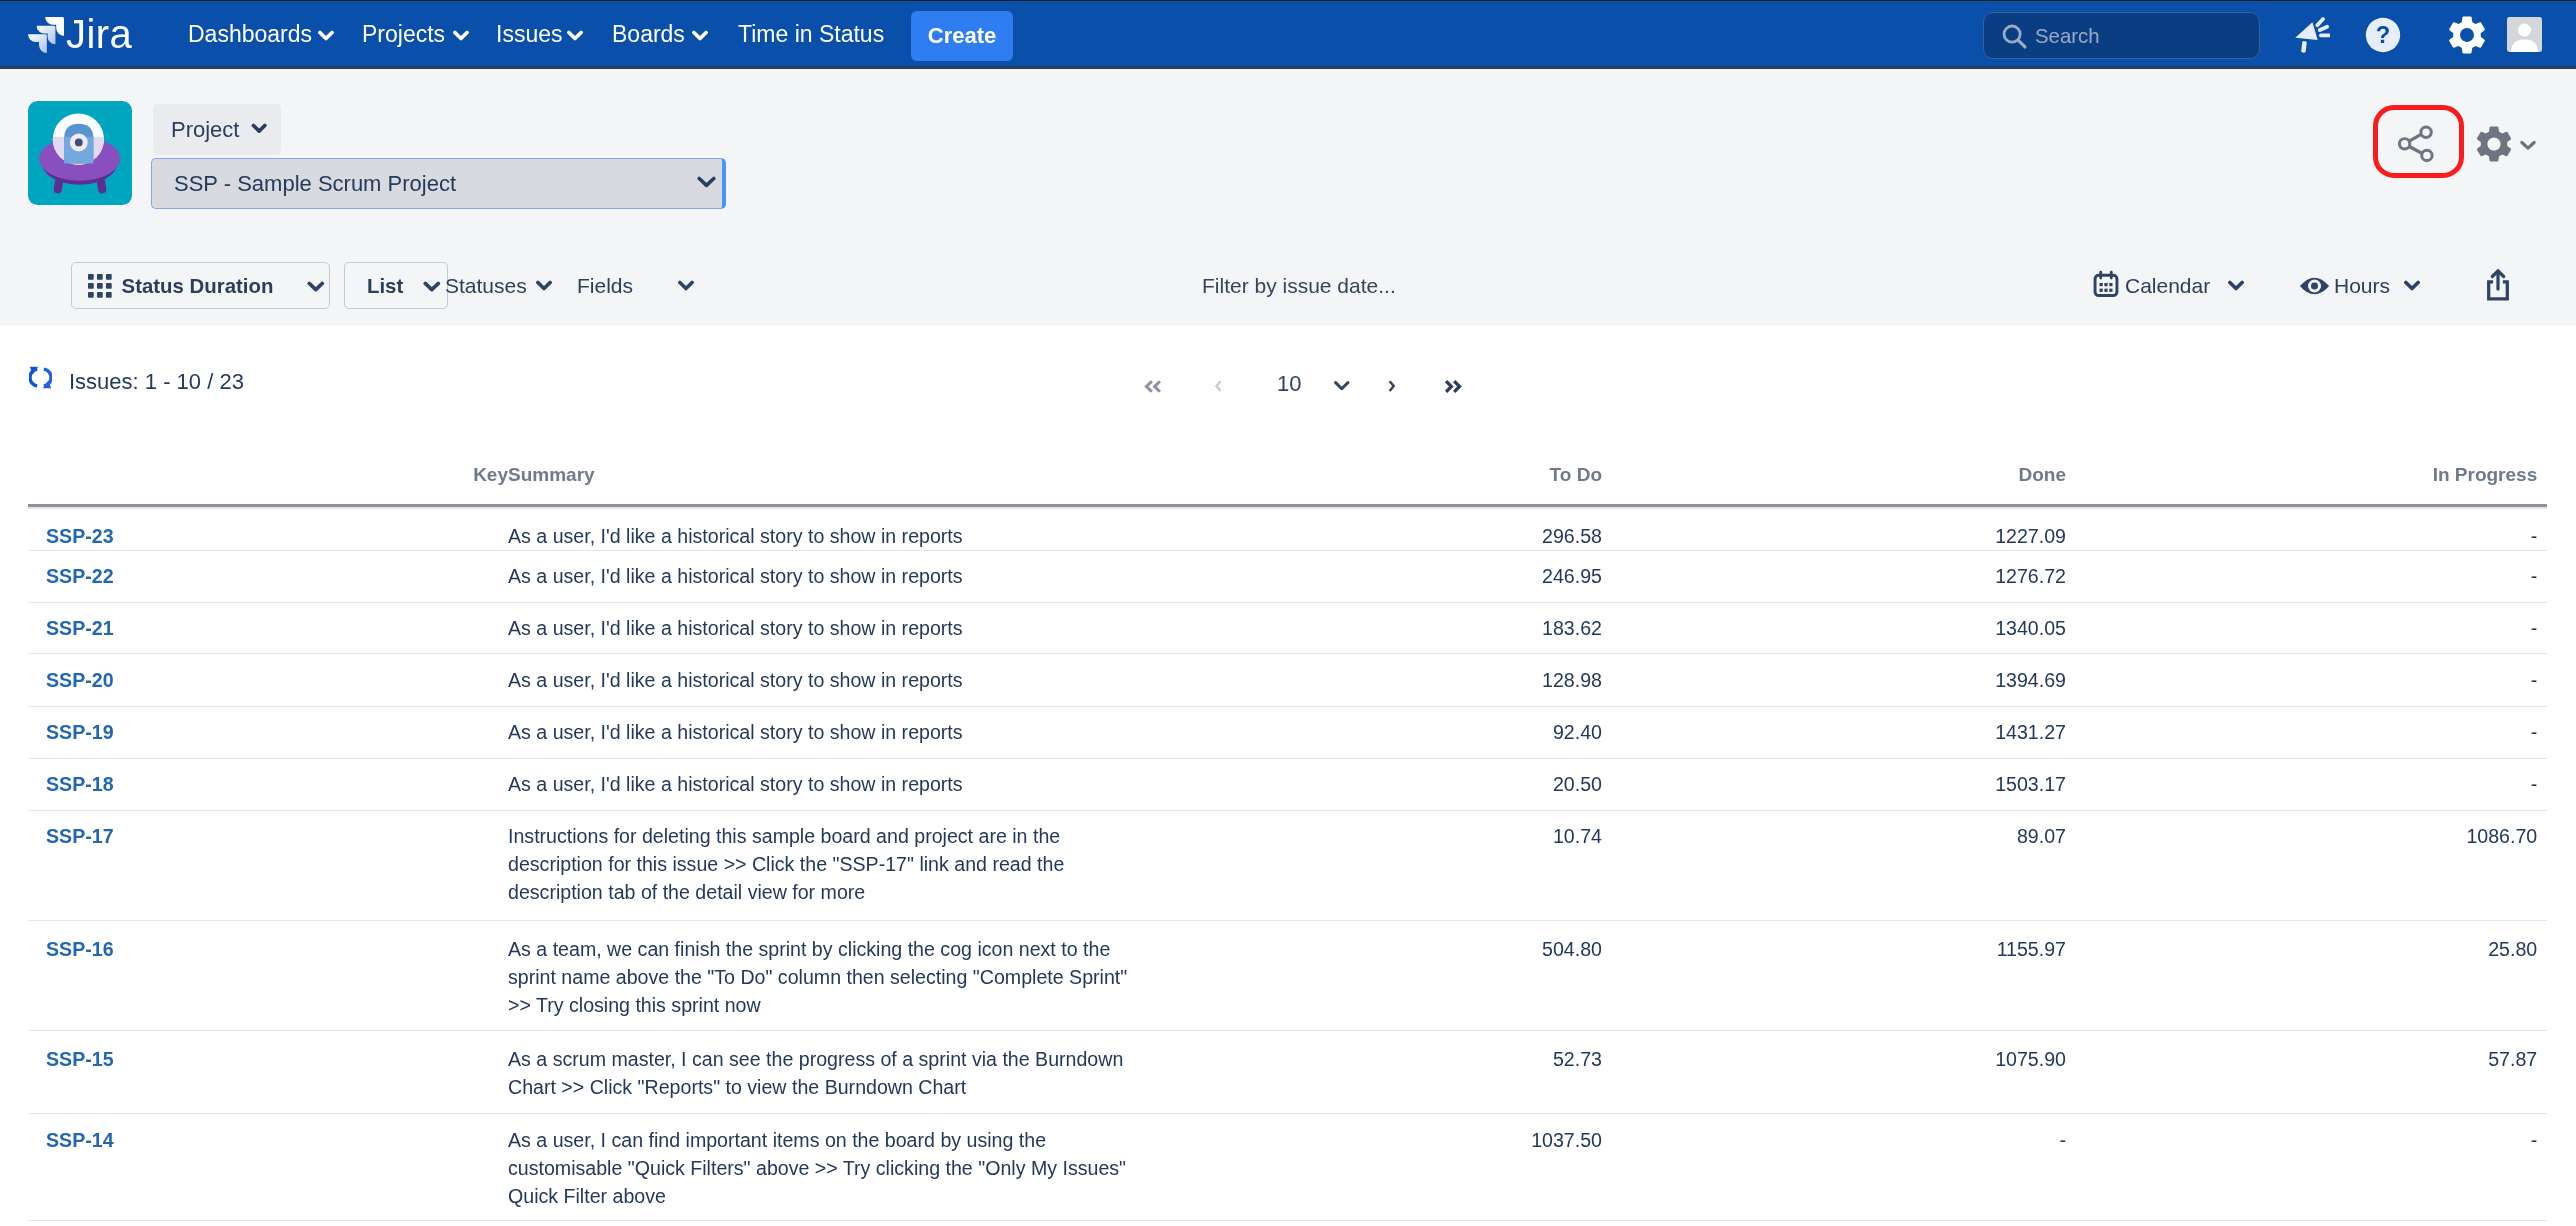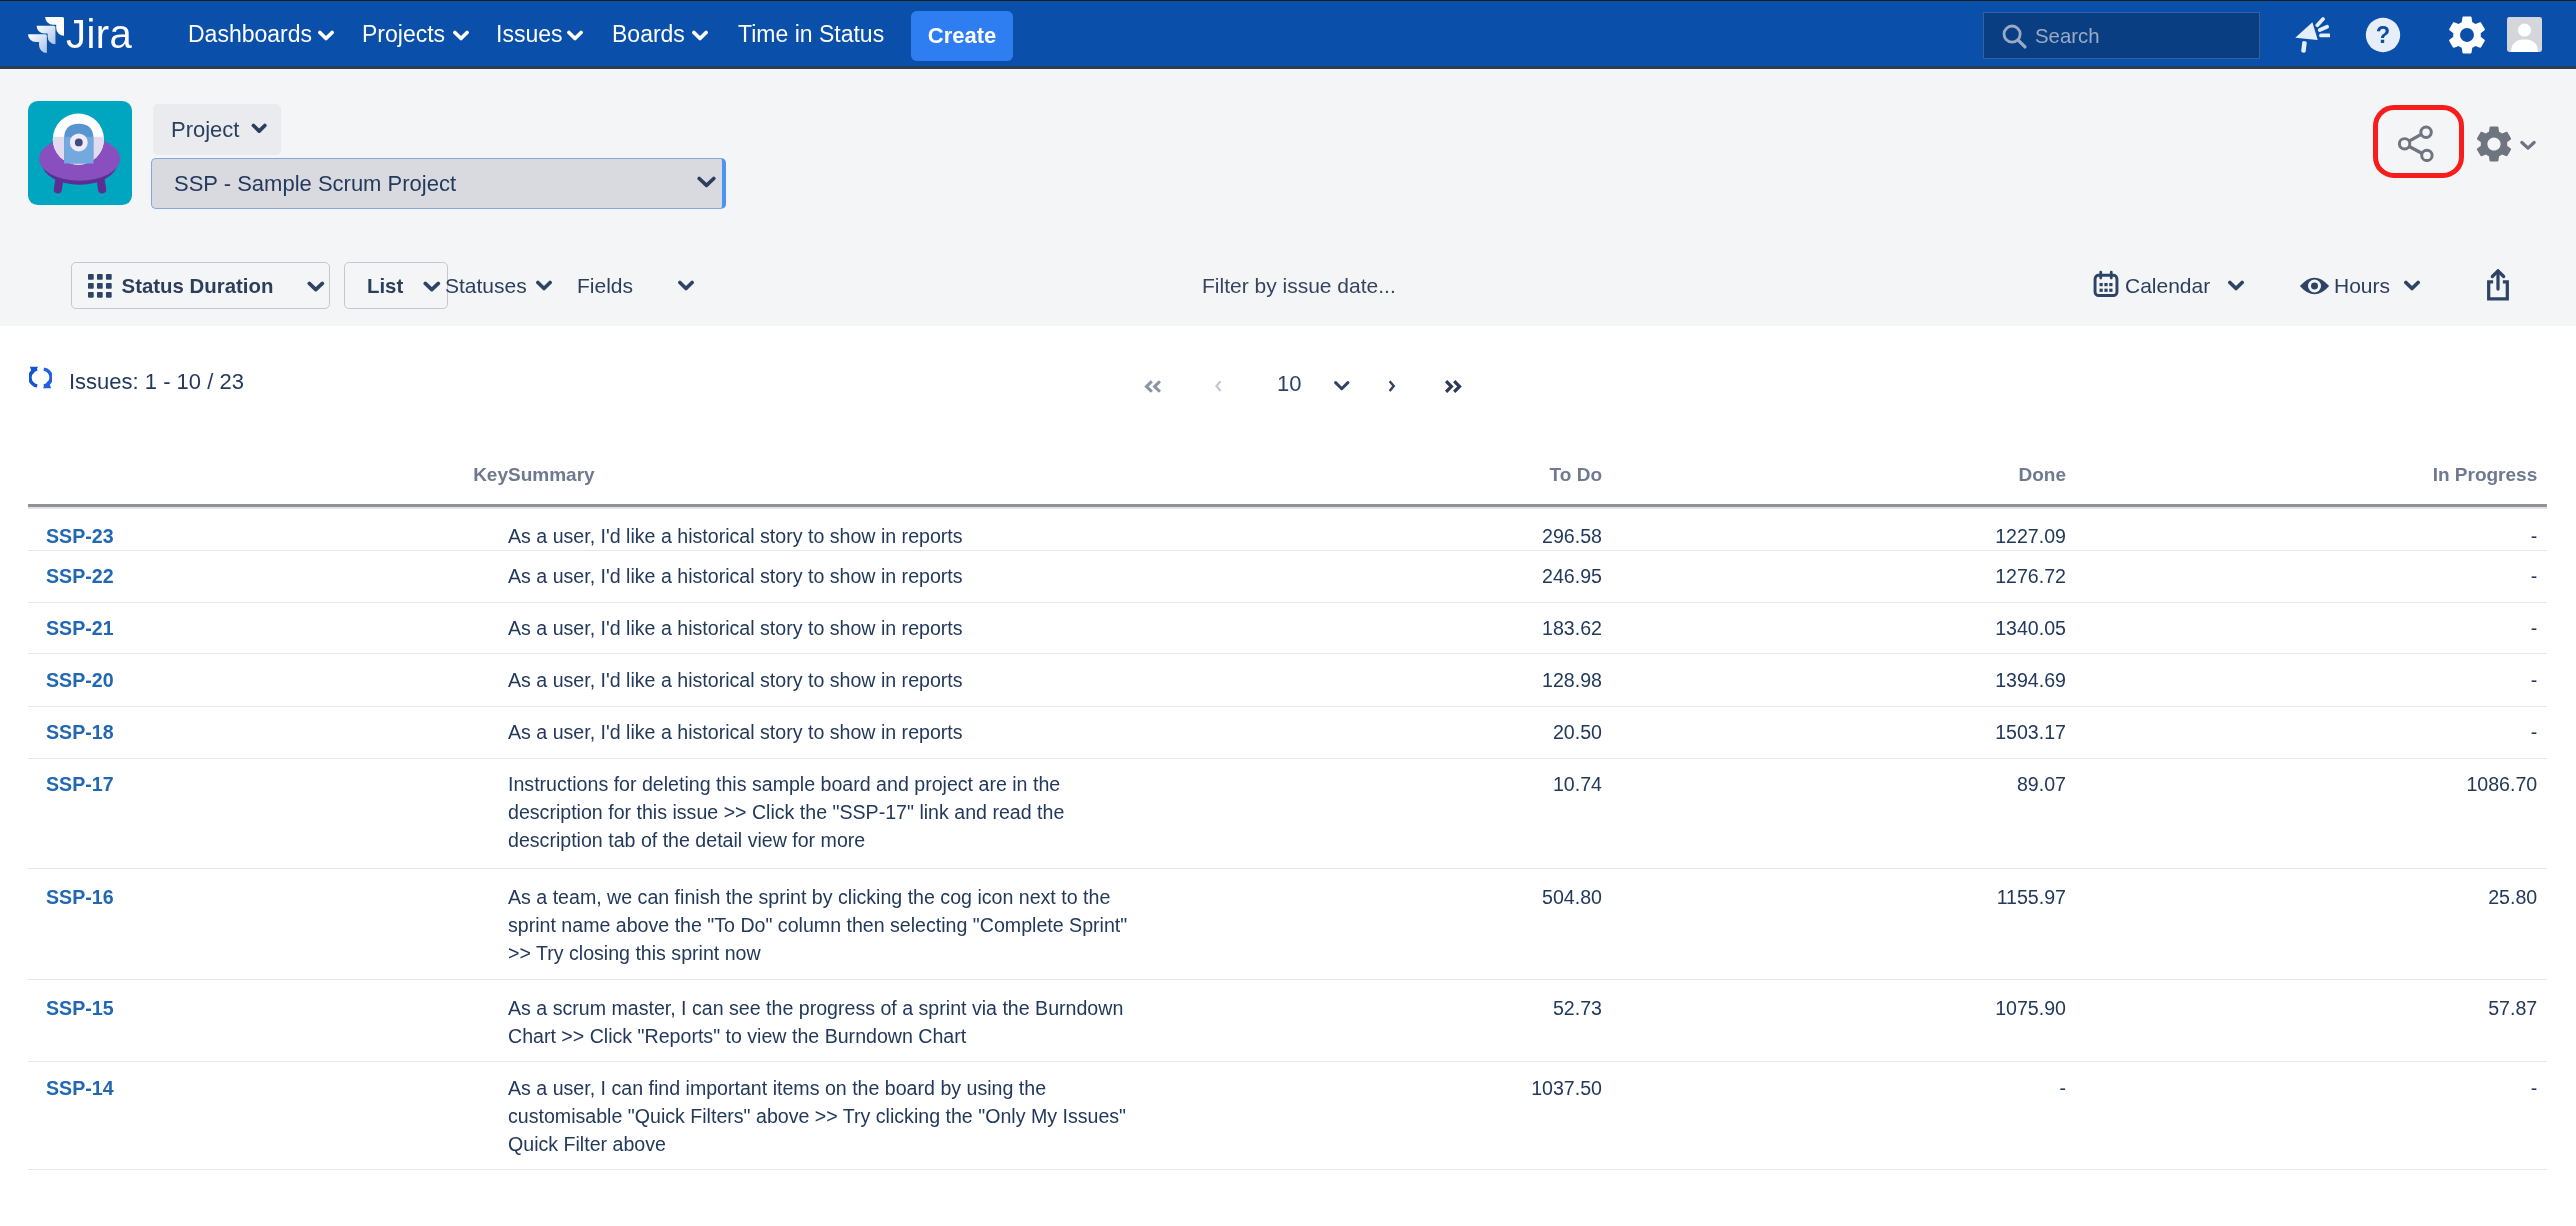--- a/index.html
+++ b/index.html
@@ -4,21 +4,21 @@
 <style>
   * { margin:0; padding:0; box-sizing:border-box; }
   html,body { width:2576px; height:1227px; background:#fff; font-family:"Liberation Sans", sans-serif; overflow:hidden; }
   .abs { position:absolute; }
   #page { position:relative; width:2576px; height:1045px; }
 
   
   #nav { position:absolute; left:0; top:0; width:2576px; height:69px; background:#0A4FAA; border-top:1.6px solid #1d1d1f; border-bottom:3.3px solid #2c3e56; }
   .navtxt { color:#fff; font-size:23px; position:absolute; top:50%; transform:translateY(-50%); white-space:nowrap; }
   #createbtn { position:absolute; left:911px; top:9.8px; width:102px; height:50px; background:#2e7ef2; border-radius:5.7px; color:#fff; font-size:22px; font-weight:bold; text-align:center; line-height:50px; }
-  #searchbox { position:absolute; left:1983px; top:11.4px; width:277px; height:47px; background:#093F82; border:0.8px solid #36609f; border-radius:0; }
+  #searchbox { position:absolute; left:1983px; top:11.4px; width:277px; height:47px; background:#093F82; border:0.8px solid #36609f; border-radius:10px; }
   #searchbox .stext { position:absolute; left:51px; top:50%; transform:translateY(-50%); color:#9AA9C4; font-size:20.4px; }
 
   
   #grayband { position:absolute; left:0; top:69px; width:2576px; height:257px; background:#F4F5F7; }
   #avatar { position:absolute; left:28px; top:101px; width:104px; height:104px; border-radius:9.8px; background:#00A5BF; }
   #projbtn { position:absolute; left:153px; top:104px; width:128px; height:51px; background:#EAEBEE; border-radius:4.9px; color:#2b3f5c; font-size:22px; }
   #projbtn span { position:absolute; left:18px; top:50%; transform:translateY(-50%); }
   #projselect { position:absolute; left:151px; top:158px; width:575px; height:51px; background:#D8DAE0; border:1.6px solid #84A7E4; border-right:4.1px solid #4B94F2; border-radius:5px; color:#243a5c; font-size:22px; }
   #projselect span { position:absolute; left:22px; top:50%; transform:translateY(-50%); }
   #sharebox { position:absolute; left:2373px; top:105px; width:91px; height:73px; border:5.7px solid #F81c1c; border-radius:21px; }
@@ -306,20 +306,27 @@
           <td class="num" style="padding-right:9.8px;">-</td>
         </tr>
       <tr class="r4">
           <td class="key">SSP-20</td>
           <td>As a user, I'd like a historical story to show in reports</td>
           <td class="num">128.98</td>
           <td class="num">1394.69</td>
           <td class="num" style="padding-right:9.8px;">-</td>
         </tr>
       <tr>
+          <td class="key">SSP-19</td>
+          <td>As a user, I'd like a historical story to show in reports</td>
+          <td class="num">92.40</td>
+          <td class="num">1431.27</td>
+          <td class="num" style="padding-right:9.8px;">-</td>
+        </tr>
+      <tr>
           <td class="key">SSP-18</td>
           <td>As a user, I'd like a historical story to show in reports</td>
           <td class="num">20.50</td>
           <td class="num">1503.17</td>
           <td class="num" style="padding-right:9.8px;">-</td>
         </tr>
       <tr class="r7">
           <td class="key">SSP-17</td>
           <td>Instructions for deleting this sample board and project are in the<br>description for this issue &gt;&gt; Click the "SSP-17" link and read the<br>description tab of the detail view for more</td>
           <td class="num">10.74</td>

